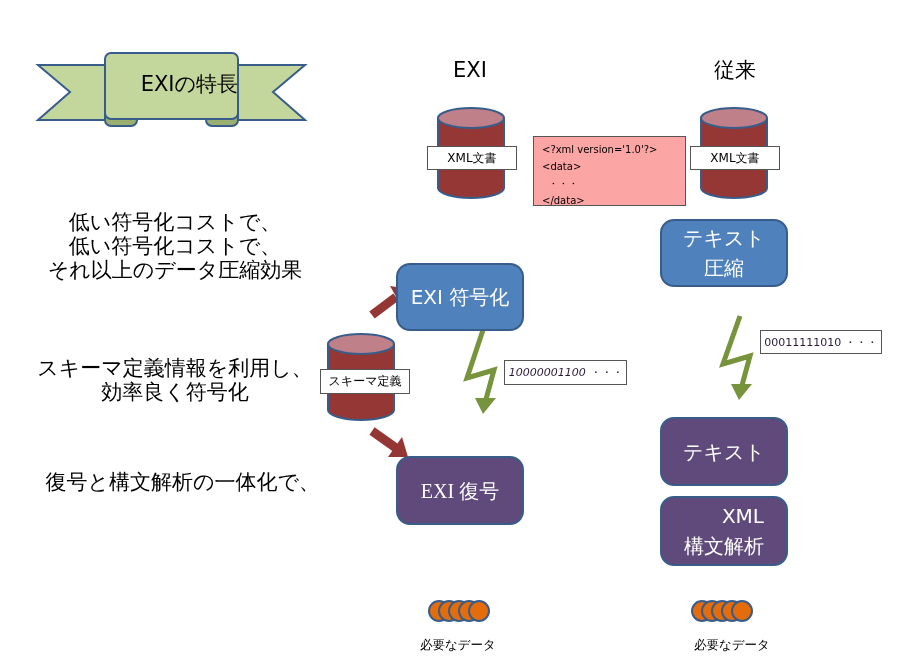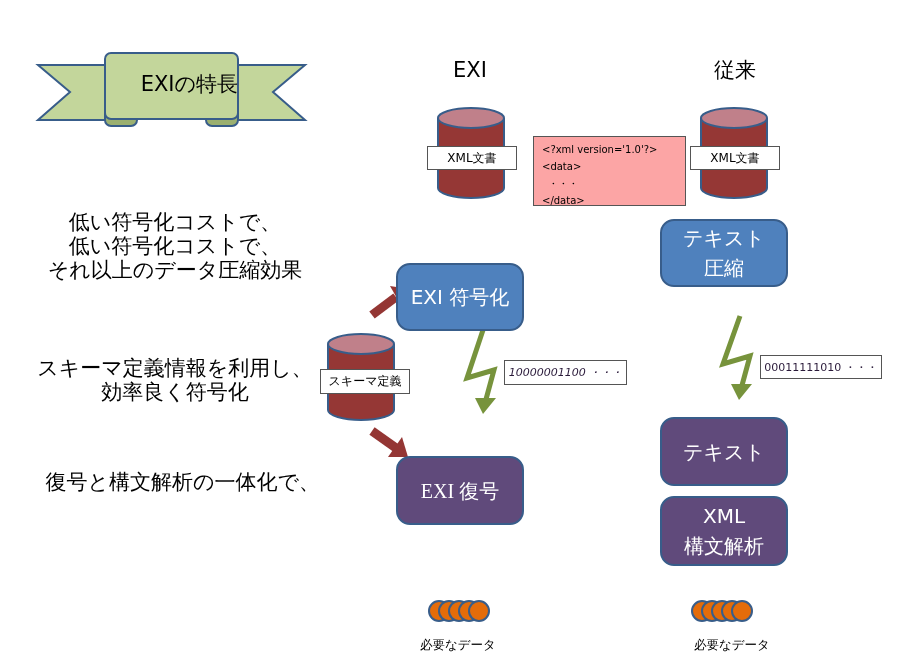--- a/index.html
+++ b/index.html
@@ -124,24 +124,24 @@
 <div class="box purple" style="left:396px; top:456px; width:128px; height:69px;font-family:Liberation Serif, serif;">
   <div>
       <span class="line">EXI 復号</span>
     </div>
 </div>
 <div class="box purple" style="left:660px; top:417px; width:128px; height:69px;">
   <div>
     <span class="line">テキスト</span>
   </div>
 </div>
-<div class="box purple" style="left:660px; top:496px; width:128px; height:70px;">
+<div class="box purple" style="left:660px; top:496px; width:128px; height:70px;text-align:right;">
   <div>
     <span class="line">XML</span>
     <span class="line">構文解析</span>
   </div>
 </div>
 
 <div class="label" style="left:504px; top:360px; width:123px; height:25px; font-size:11px; color:#2a1a3a;font-style:italic;">10000001100 ・・・</div>
-<div class="label" style="left:760px; top:355px; width:122px; height:24px; font-size:11px; color:#2a1a3a;text-align:right;">00011111010 ・・・</div>
+<div class="label" style="left:760px; top:330px; width:122px; height:24px; font-size:11px; color:#2a1a3a;text-align:right;">00011111010 ・・・</div>
 
 <div class="abs small" style="left:420px; top:637px; width:110px;">必要なデータ</div>
 <div class="abs small" style="left:694px; top:637px; width:110px;">必要なデータ</div>
 
 </body></html>

